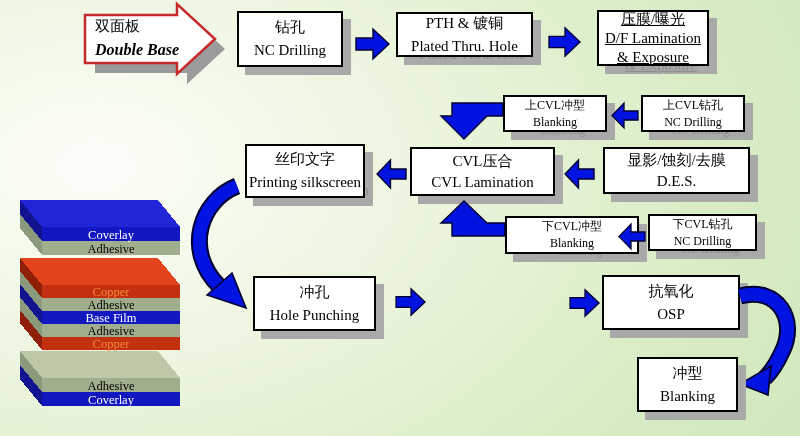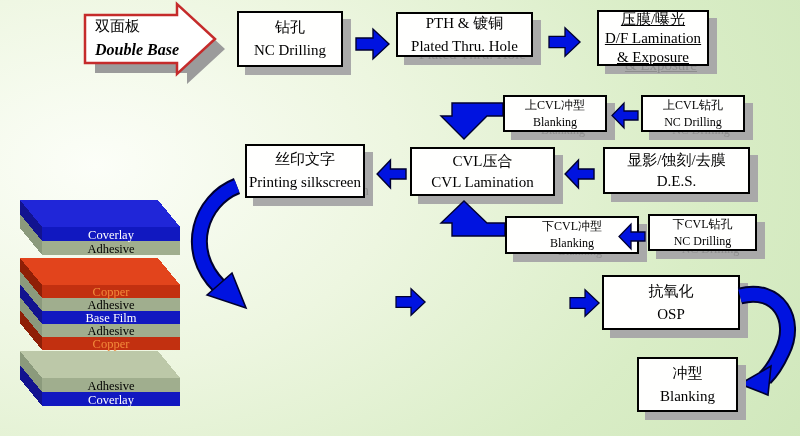--- a/index.html
+++ b/index.html
@@ -210,20 +210,30 @@
   </div>
 
   <div class="arr" style="left:183px;top:176px">
     <svg width="76" height="140" viewBox="0 0 76 140">
       <path d="M 54,10 C 18,24 0,74 36,110" fill="none" stroke="#000030" stroke-width="17"></path>
       <path d="M 54,10 C 18,24 0,74 36,110" fill="none" stroke="#0013e0" stroke-width="13"></path>
       <polygon points="24,119 49,97 63,132" fill="#0013e0" stroke="#000030" stroke-width="1.6"></polygon>
     </svg>
   </div>
 
+  <div class="fbox big" style="left:253px;top:276px;width:123px;height:55px">
+    <div class="layer sh">
+      <div class="ln zh">冲孔</div>
+      <div class="ln en">Hole Punching</div>
+    </div>
+    <div class="layer face">
+      <div class="ln zh">冲孔</div>
+      <div class="ln en">Hole Punching</div>
+    </div>
+  </div>
 
   <div class="arr" style="left:396px;top:285px">
     <svg width="30" height="34" viewBox="0 0 34 34">
         <polygon points="0,11 17,11 17,2 33,17 17,32 17,23 0,23" fill="#0013e0" stroke="#000030" stroke-width="1.4"></polygon>
       </svg>
   </div>
 
 
   <div class="arr" style="left:570px;top:287px">
     <svg width="30" height="32" viewBox="0 0 34 34">

